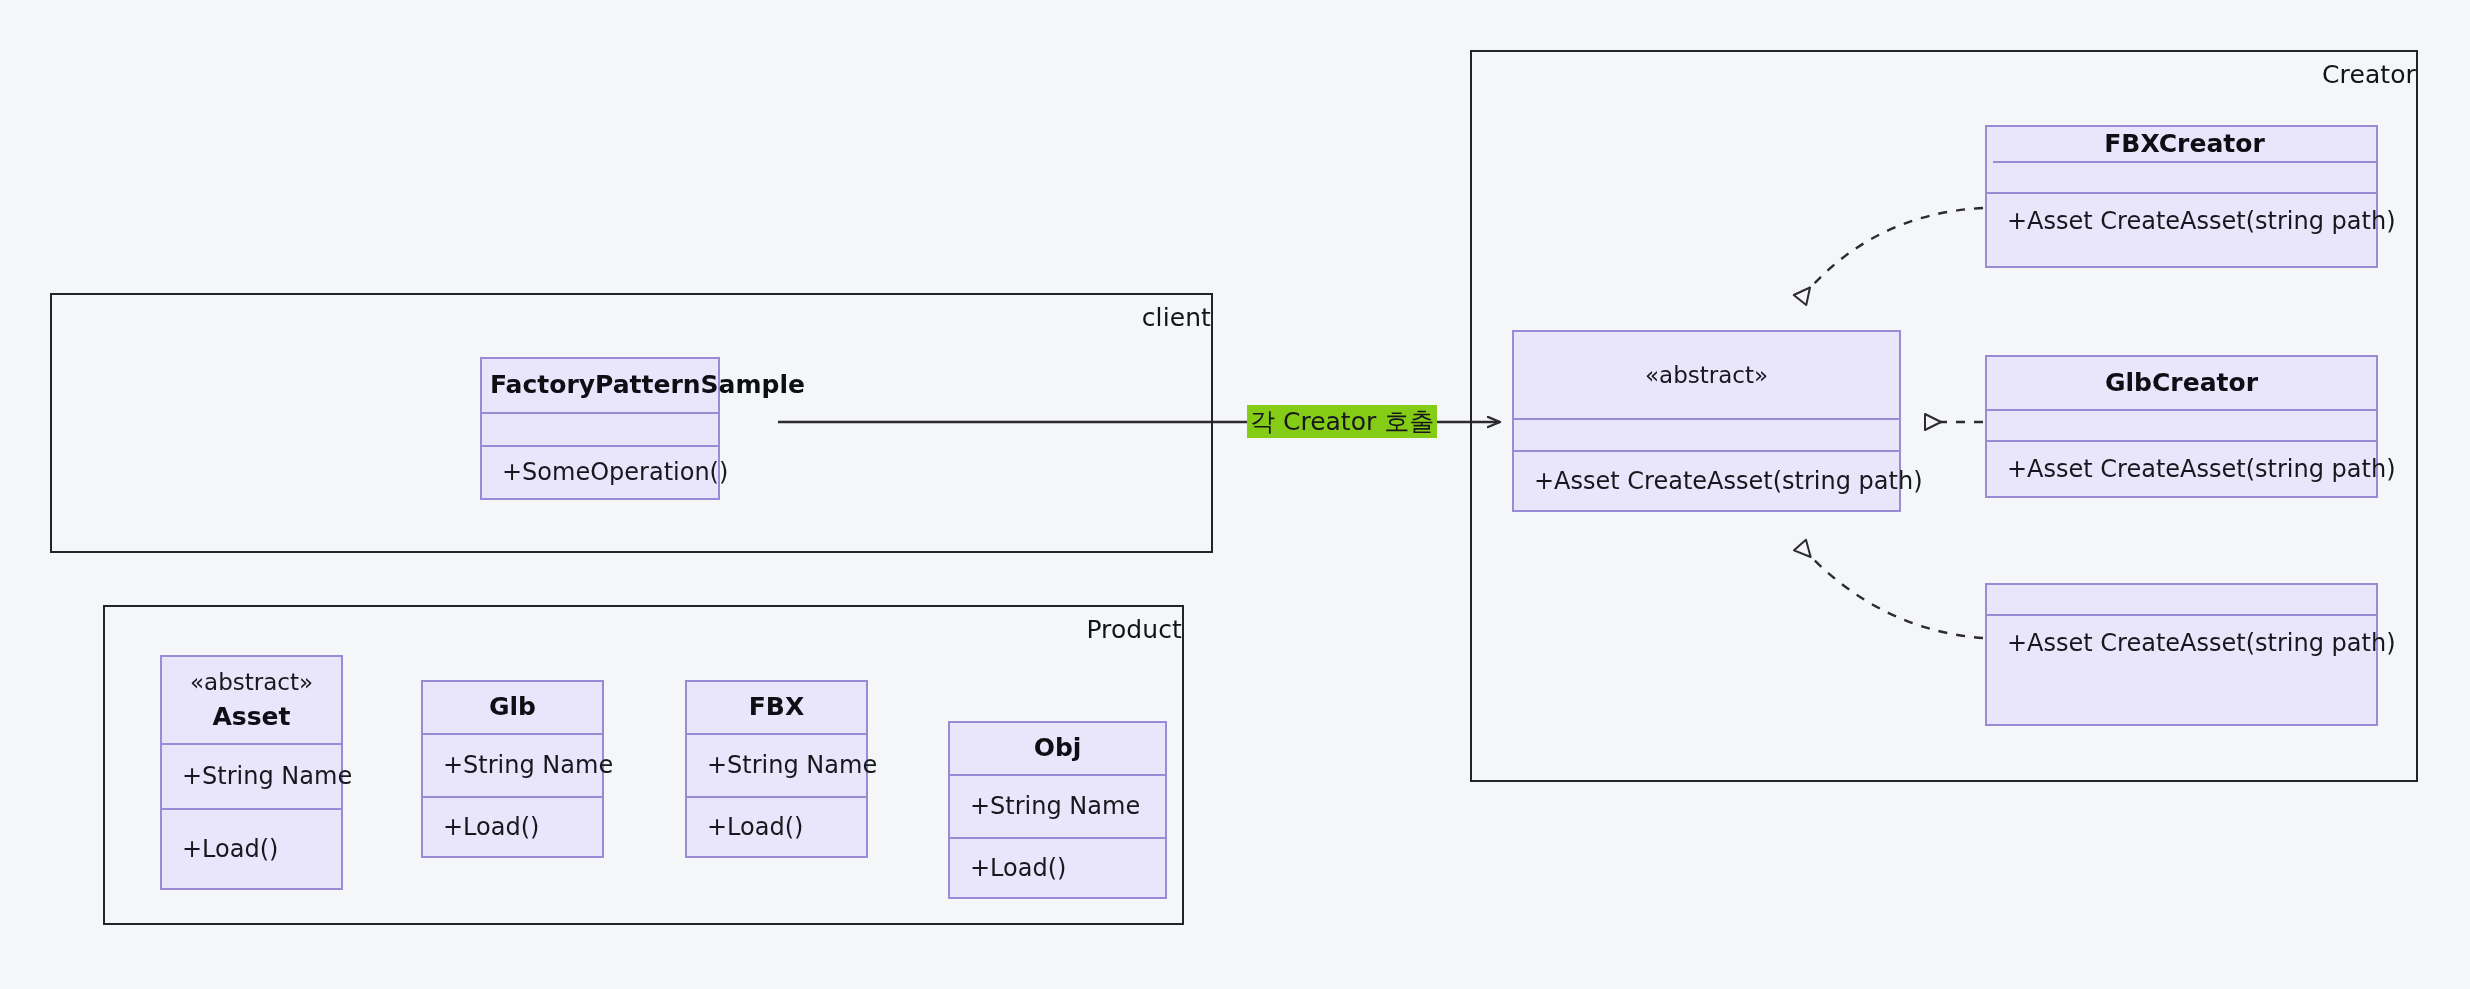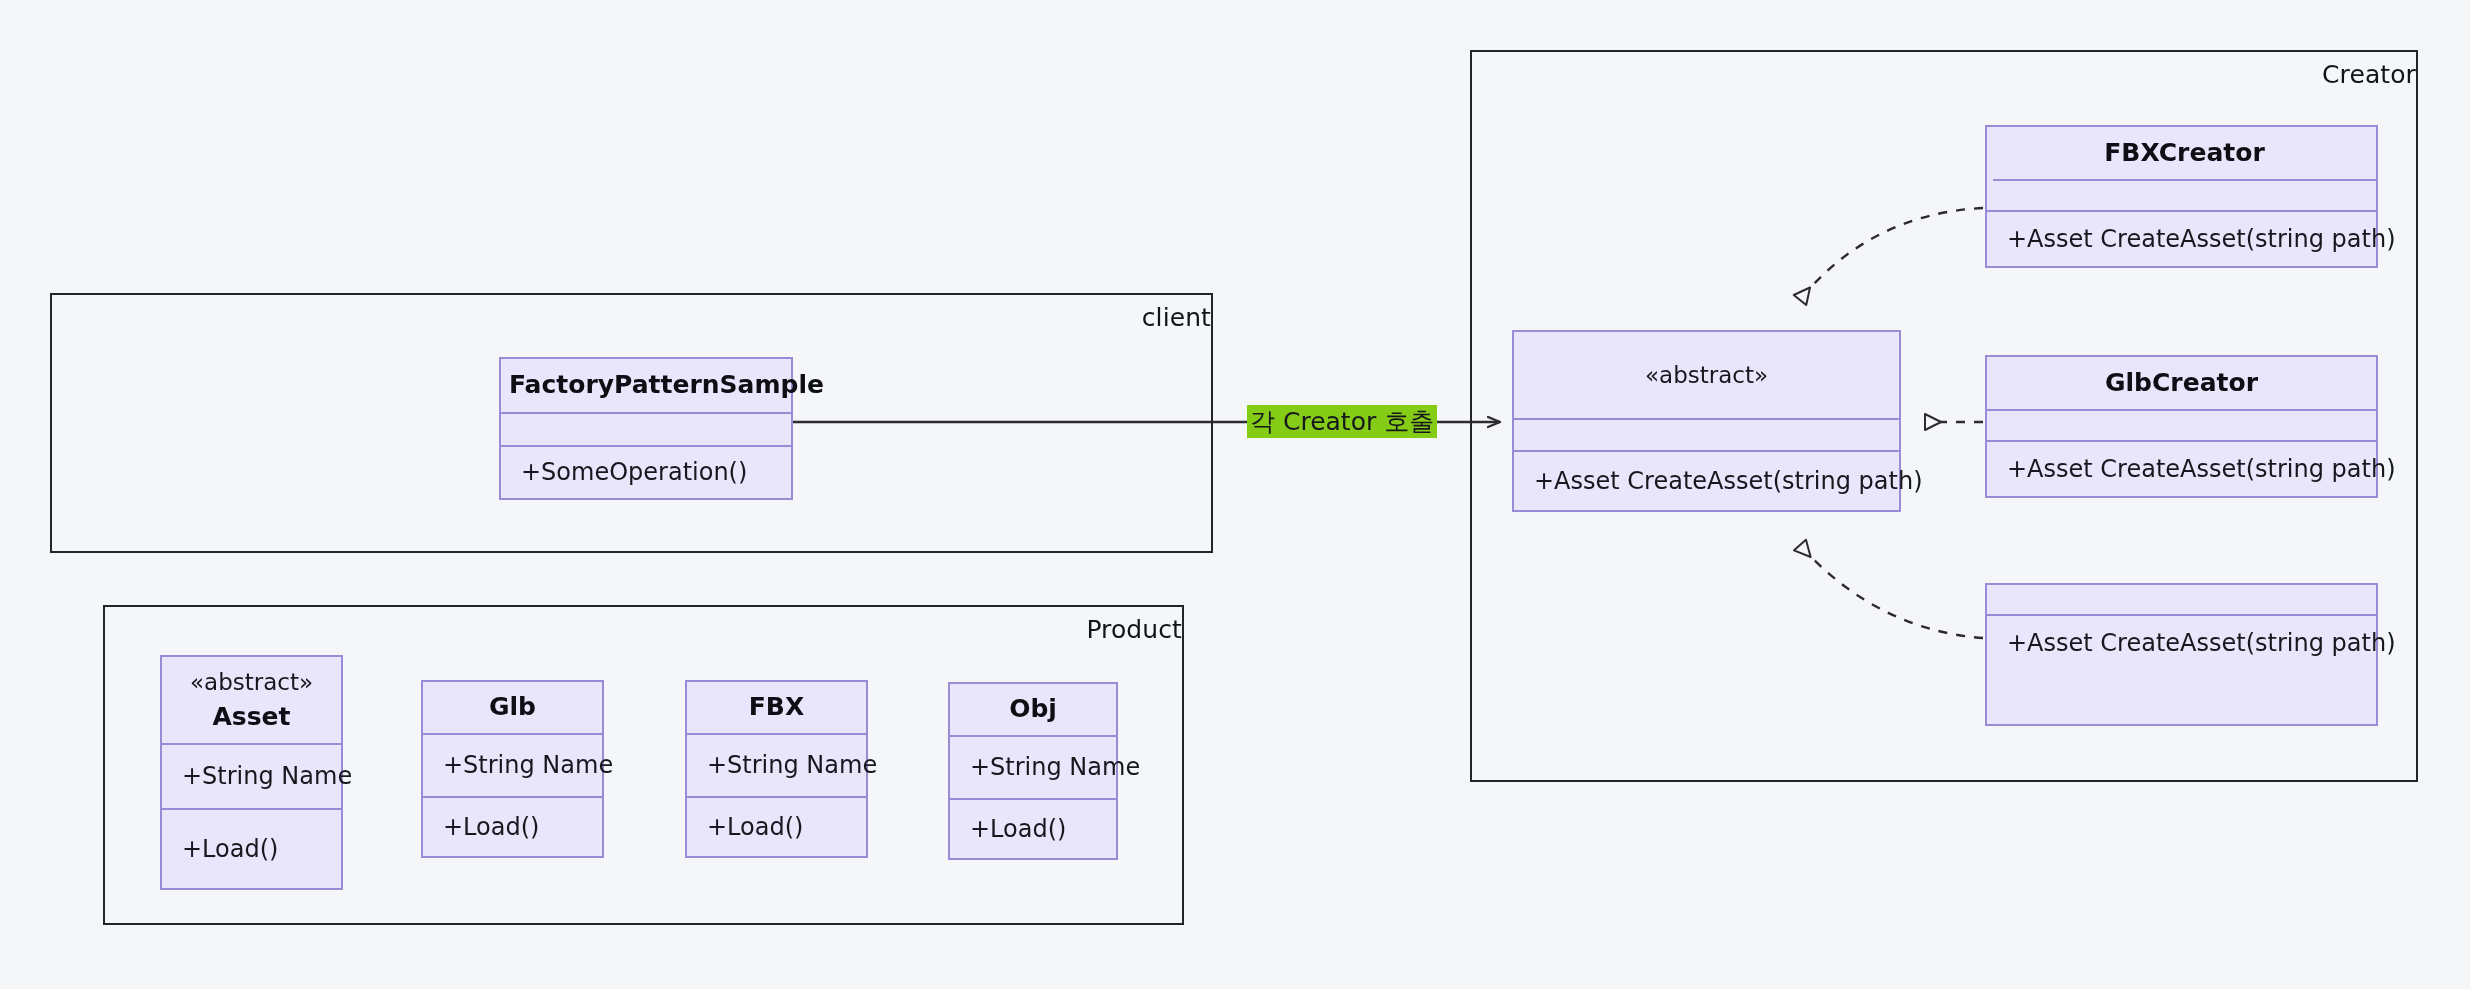--- a/index.html
+++ b/index.html
@@ -139,21 +139,21 @@
 
     <g>
       <path d="M1983,638 C1900,632 1840,590 1800,545" fill="none" stroke="#2b2b30" stroke-width="2.4" stroke-dasharray="9 9" marker-end="url(#hollowTri)"></path>
     </g>
   </svg>
 
   <div class="package" style="left:50px; top:293px; width:1163px; height:260px;">
     <div class="package-label">client</div>
   </div>
 
-  <div class="uml-class" style="left:499px; top:357px; width:294px; height:143px;">
+  <div class="uml-class" style="left:480px; top:357px; width:240px; height:143px;">
     <div class="uml-compartment uml-name" style="height:55px;">
       <span class="uml-title">FactoryPatternSample</span>
     </div>
     <div class="uml-compartment uml-attrs empty" style="height:33px;"></div>
     <div class="uml-compartment uml-ops" style="height:51px;">
       <div>+SomeOperation()</div>
     </div>
   </div>
 
   <div class="edge-label" style="left:1247px; top:405px;">각 Creator 호출</div>
@@ -192,21 +192,21 @@
       <span class="uml-title">FBX</span>
     </div>
     <div class="uml-compartment uml-attrs" style="height:63px;">
       <div>+String Name</div>
     </div>
     <div class="uml-compartment uml-ops" style="height:58px;">
       <div>+Load()</div>
     </div>
   </div>
 
-  <div class="uml-class" style="left:948px; top:682px; width:170px; height:178px;">
+  <div class="uml-class" style="left:948px; top:721px; width:219px; height:178px;">
     <div class="uml-compartment uml-name" style="height:53px;">
       <span class="uml-title">Obj</span>
     </div>
     <div class="uml-compartment uml-attrs" style="height:63px;">
       <div>+String Name</div>
     </div>
     <div class="uml-compartment uml-ops" style="height:58px;">
       <div>+Load()</div>
     </div>
   </div>
@@ -219,21 +219,21 @@
     <div class="uml-compartment uml-name" style="height:88px;">
       <span class="uml-stereotype">«abstract»</span>
     </div>
     <div class="uml-compartment uml-attrs empty" style="height:32px;"></div>
     <div class="uml-compartment uml-ops" style="height:58px;">
       <div>+Asset CreateAsset(string path)</div>
     </div>
   </div>
 
   <div class="uml-class" style="left:1985px; top:125px; width:393px; height:143px;">
-    <div class="uml-compartment uml-name" style="height:54px;margin-left:6px;">
+    <div class="uml-compartment uml-name" style="height:36px;margin-left:6px;">
       <span class="uml-title">FBXCreator</span>
     </div>
     <div class="uml-compartment uml-attrs empty" style="height:31px;"></div>
     <div class="uml-compartment uml-ops" style="height:54px;">
       <div>+Asset CreateAsset(string path)</div>
     </div>
   </div>
 
   <div class="uml-class" style="left:1985px; top:355px; width:393px; height:143px;">
     <div class="uml-compartment uml-name" style="height:54px;">

